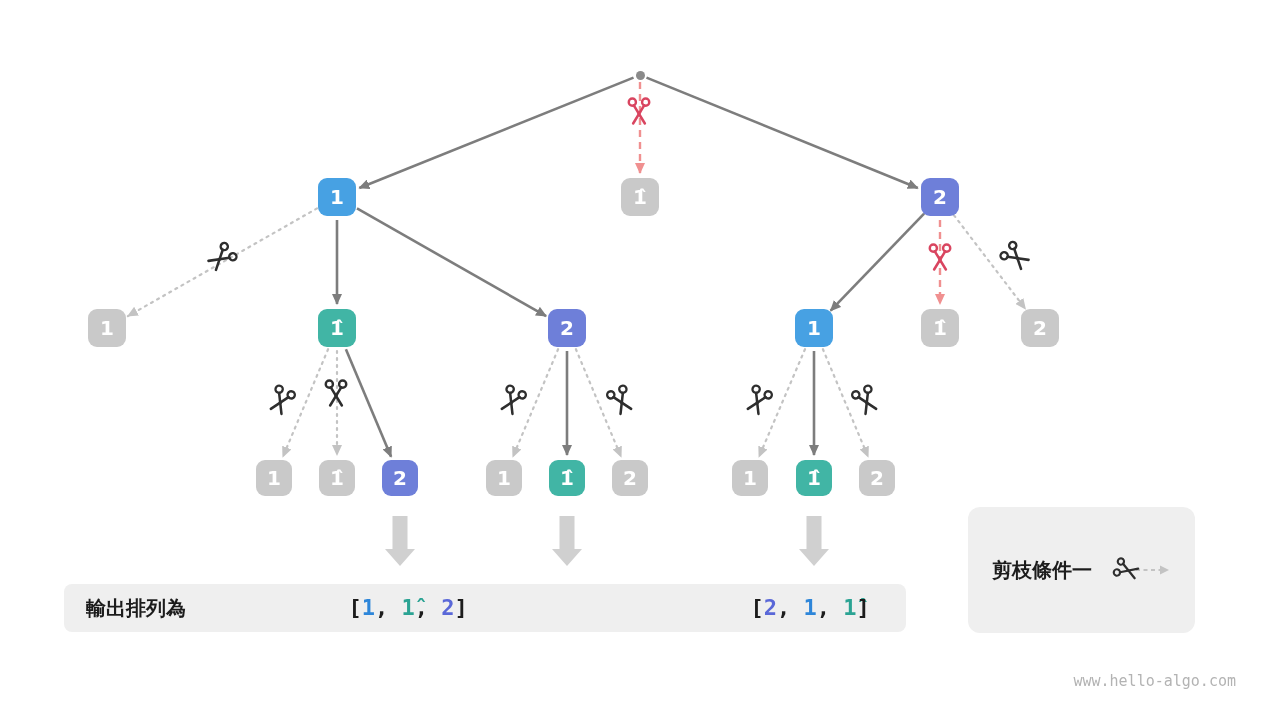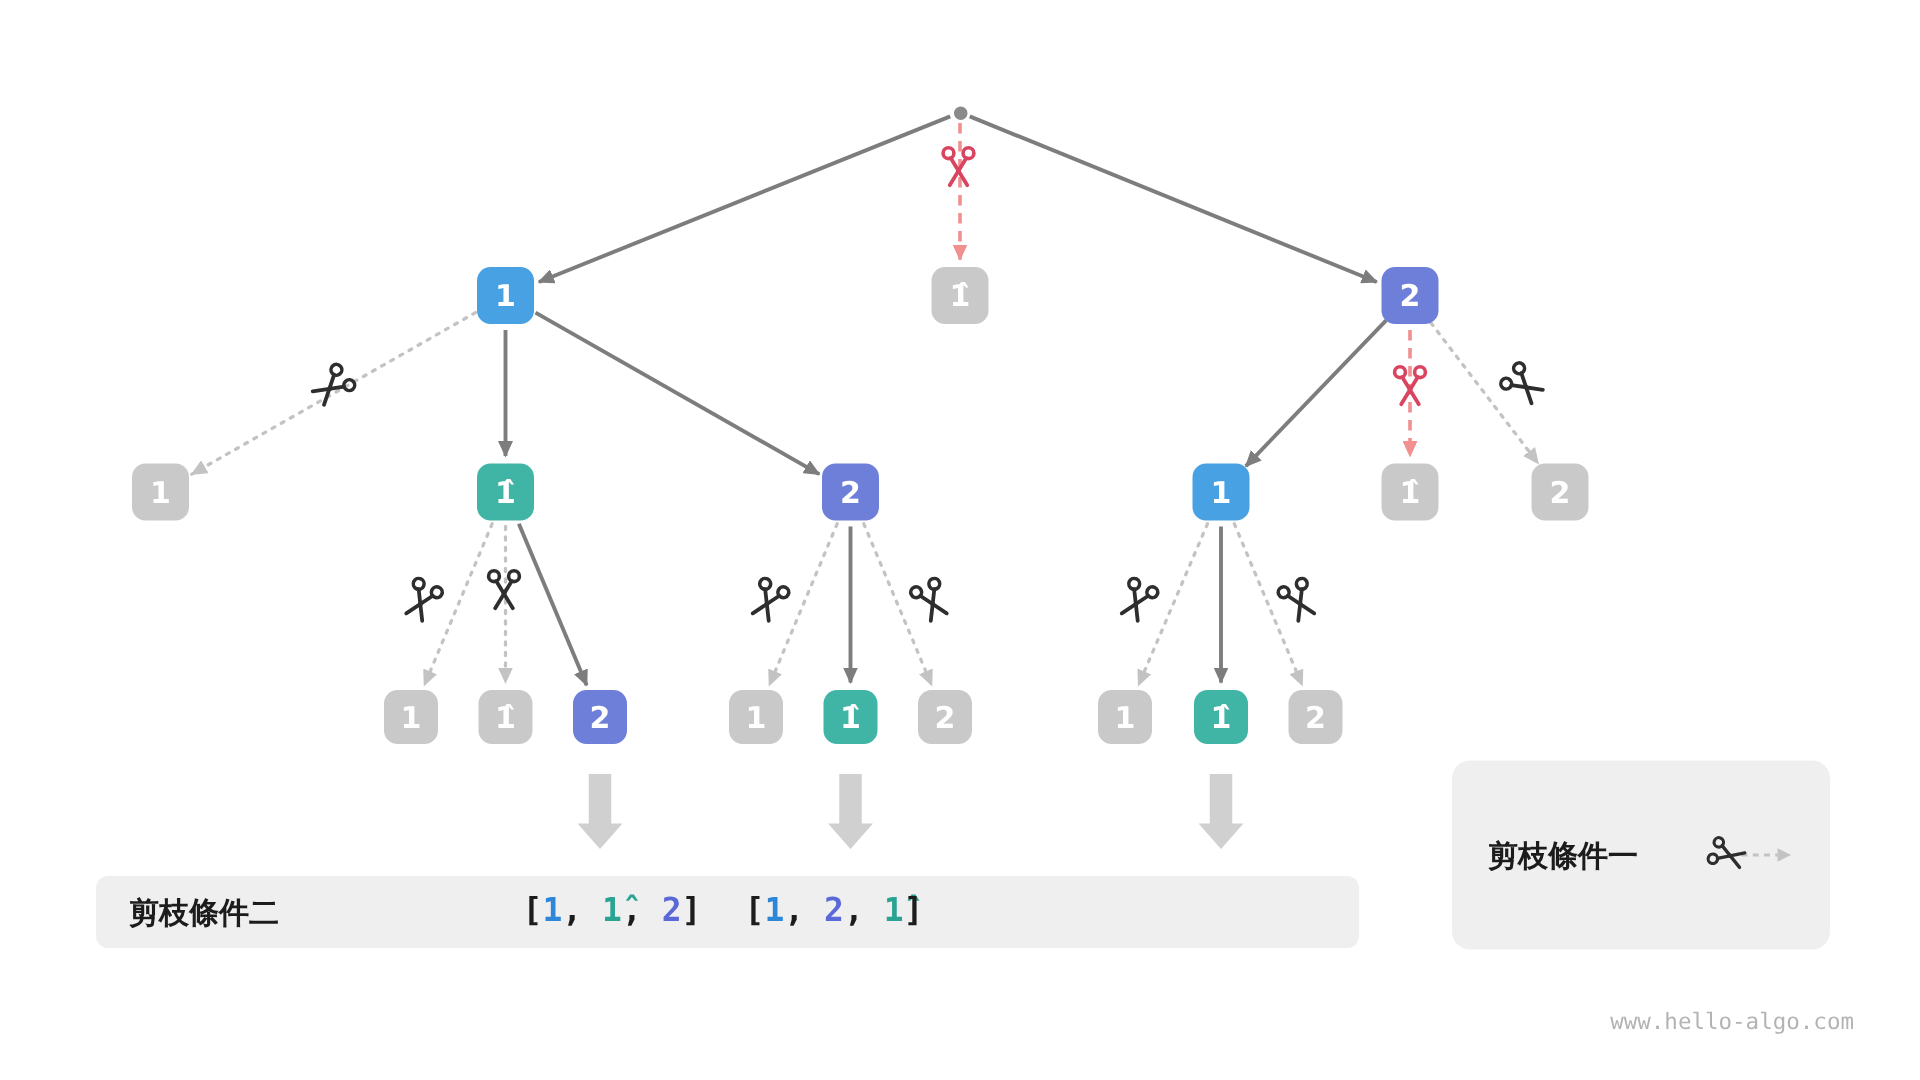--- a/index.html
+++ b/index.html
@@ -31,21 +31,21 @@
     position:absolute; left:22px; top:0; line-height:48px;
     font-weight:bold; font-size:20px;
   }
   .perm {
     position:absolute; top:0; line-height:48px; transform:translateX(-50%);
     font-family:"DejaVu Sans Mono","Liberation Mono",monospace;
     font-weight:bold; font-size:22px; white-space:pre;
   }
 
   #legend {
-    position:absolute; left:968px; top:507px; width:252px; height:126px;
+    position:absolute; left:968px; top:507px; width:227px; height:126px;
     background:#efefef; border-radius:12px;
     display:flex; flex-direction:column; justify-content:center; gap:18px;
     padding:0 24px;
   }
   .legend-row { display:flex; align-items:center; justify-content:space-between; }
   .legend-label { font-weight:bold; font-size:20px; }
   .legend-icon { display:flex; align-items:center; }
   .sc-slot { display:inline-block; width:28px; height:28px; }
   .dash-arrow { margin-left:-6px; }
 
@@ -185,23 +185,23 @@
       <span class="scissors" style="left: 850px; top: 385px; transform: rotate(-25deg);"><svg viewBox="0 0 24 24" width="32" height="32">
           <circle cx="7" cy="4.6" r="2.7" fill="none" stroke="#2e2e2e" stroke-width="1.8"></circle>
           <circle cx="17" cy="4.6" r="2.7" fill="none" stroke="#2e2e2e" stroke-width="1.8"></circle>
           <line x1="8.1" y1="7" x2="16.4" y2="20.6" stroke="#2e2e2e" stroke-width="1.9" stroke-linecap="round"></line>
           <line x1="15.9" y1="7" x2="7.6" y2="20.6" stroke="#2e2e2e" stroke-width="1.9" stroke-linecap="round"></line>
           <circle cx="12" cy="13.2" r="1.2" fill="#2e2e2e"></circle>
         </svg></span>
     </div>
 
   <div id="output-bar">
-    <span id="output-label" style="color: rgb(28, 28, 28);">剪枝條件二</span>
+    <span id="output-label" style="color: rgb(28, 28, 28);">輸出排列為</span>
   <span class="perm" style="left: 344px;"><span style="color: rgb(28, 28, 28);">[</span><span style="color: rgb(46, 134, 217);">1</span><span style="color: rgb(28, 28, 28);">, </span><span style="color: rgb(43, 163, 147);">1̂</span><span style="color: rgb(28, 28, 28);">, </span><span style="color: rgb(90, 104, 216);">2</span><span style="color: rgb(28, 28, 28);">]</span></span>
-      <span class="perm" style="left: 492px;"><span style="color: rgb(28, 28, 28);">[</span><span style="color: rgb(46, 134, 217);">1</span><span style="color: rgb(28, 28, 28);">, </span><span style="color: rgb(90, 104, 216);">2</span><span style="color: rgb(28, 28, 28);">, </span><span style="color: rgb(43, 163, 147);">1̂</span><span style="color: rgb(28, 28, 28);">]</span></span>
+      <span class="perm" style="left: 746px;"><span style="color: rgb(28, 28, 28);">[</span><span style="color: rgb(90, 104, 216);">2</span><span style="color: rgb(28, 28, 28);">, </span><span style="color: rgb(46, 134, 217);">1</span><span style="color: rgb(28, 28, 28);">, </span><span style="color: rgb(43, 163, 147);">1̂</span><span style="color: rgb(28, 28, 28);">]</span></span>
     </div>
 
   <div id="legend">
     <div class="legend-row">
       <span class="legend-label" style="color: rgb(28, 28, 28);">剪枝條件一</span>
       <span class="legend-icon">
         <span class="sc-slot" style="transform: rotate(-70deg);"><svg viewBox="0 0 24 24" width="28" height="28">
               <circle cx="7" cy="4.6" r="2.7" fill="none" stroke="#2e2e2e" stroke-width="1.8"></circle>
               <circle cx="17" cy="4.6" r="2.7" fill="none" stroke="#2e2e2e" stroke-width="1.8"></circle>
               <line x1="8.1" y1="7" x2="16.4" y2="20.6" stroke="#2e2e2e" stroke-width="1.9" stroke-linecap="round"></line>

